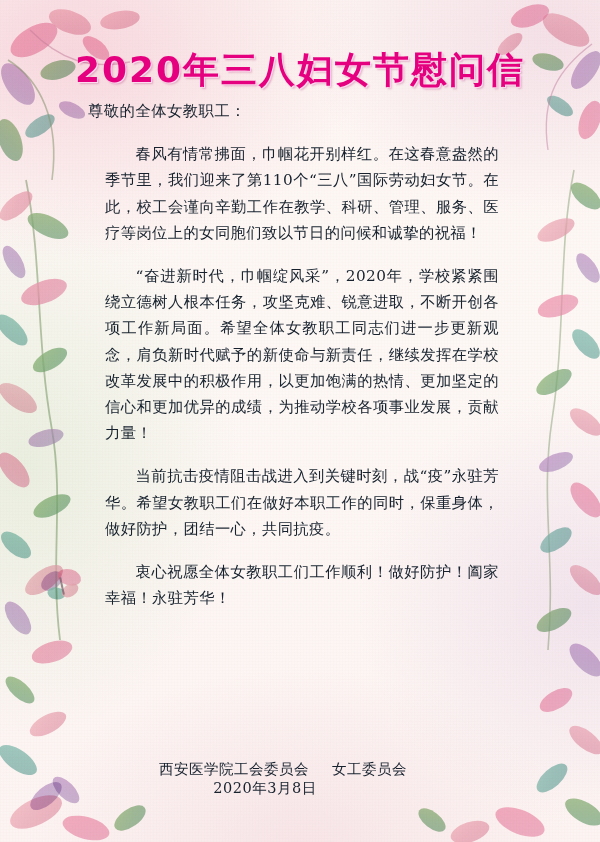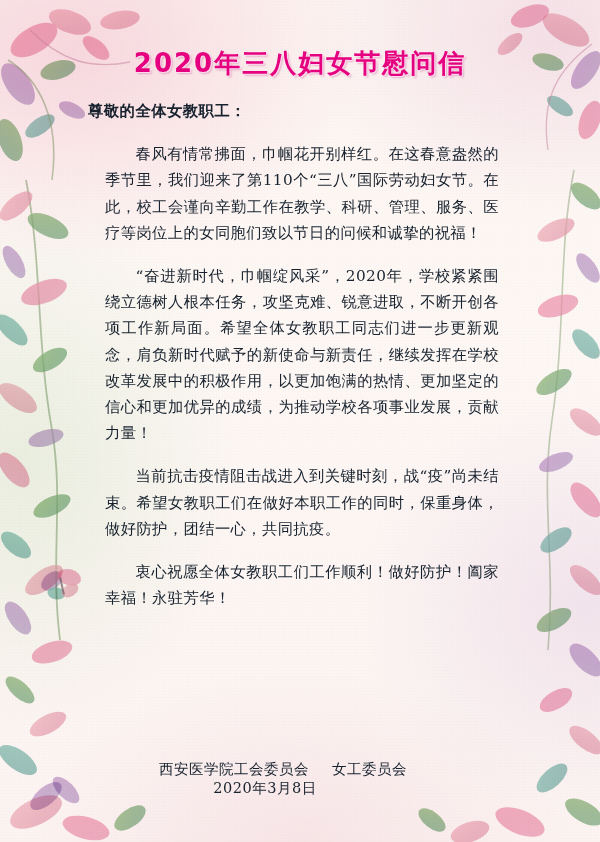--- a/index.html
+++ b/index.html
@@ -54,42 +54,42 @@
     width: 600px;
     height: 842px;
   }
   .doc-title {
     position: absolute;
     left: 0;
     top: 46px;
     width: 600px;
     text-align: center;
     font-family: "DejaVu Sans", "Liberation Sans", sans-serif;
-    font-size: 26px;
+    font-size: 36px;
     font-weight: bold;
     letter-spacing: 2px;
     color: #e5007f;
     text-shadow:
       1px 1px 0 #ffd9ef,
       2px 2px 2px rgba(160,0,90,0.25);
   }
   .body-block {
     position: absolute;
     left: 88px;
     top: 98px;
     width: 428px;
     color: #17222e;
     font-family: "DejaVu Serif", "Liberation Serif", serif;
     font-size: 15.3px;
     line-height: 26.2px;
     text-align: justify;
     text-justify: inter-ideograph;
   }
   .salutation {
-    font-weight: bold;
+    font-weight: normal;
     margin: 0 0 10px 0;
     letter-spacing: 0.5px;
   }
   .para {
     margin: 17px;
     text-indent: 2em;
     letter-spacing: 0.4px;
   }
   .signature {
     position: absolute;
@@ -235,21 +235,21 @@
   </svg>
 
   <div class="content">
 
     <div class="doc-title">2020年三八妇女节慰问信</div>
 
     <div class="body-block">
       <p class="salutation">尊敬的全体女教职工：</p>
       <p class="para">春风有情常拂面，巾帼花开别样红。在这春意盎然的季节里，我们迎来了第110个“三八”国际劳动妇女节。在此，校工会谨向辛勤工作在教学、科研、管理、服务、医疗等岗位上的女同胞们致以节日的问候和诚挚的祝福！</p>
       <p class="para">“奋进新时代，巾帼绽风采”，2020年，学校紧紧围绕立德树人根本任务，攻坚克难、锐意进取，不断开创各项工作新局面。希望全体女教职工同志们进一步更新观念，肩负新时代赋予的新使命与新责任，继续发挥在学校改革发展中的积极作用，以更加饱满的热情、更加坚定的信心和更加优异的成绩，为推动学校各项事业发展，贡献力量！</p>
-      <p class="para">当前抗击疫情阻击战进入到关键时刻，战“疫”尚未结束。希望女教职工们在做好本职工作的同时，保重身体，做好防护，团结一心，共同抗疫。</p>
+      <p class="para">当前抗击疫情阻击战进入到关键时刻，战“疫”永驻芳华。希望女教职工们在做好本职工作的同时，保重身体，做好防护，团结一心，共同抗疫。</p>
       <p class="para">衷心祝愿全体女教职工们工作顺利！做好防护！阖家幸福！永驻芳华！</p>
     </div>
 
     <div class="signature">
       <div class="sig-line-1">
         <span>西安医学院工会委员会</span>
         <span class="sig-org-2">女工委员会</span>
       </div>
       <div class="sig-line-2">2020年3月8日</div>
     </div>

